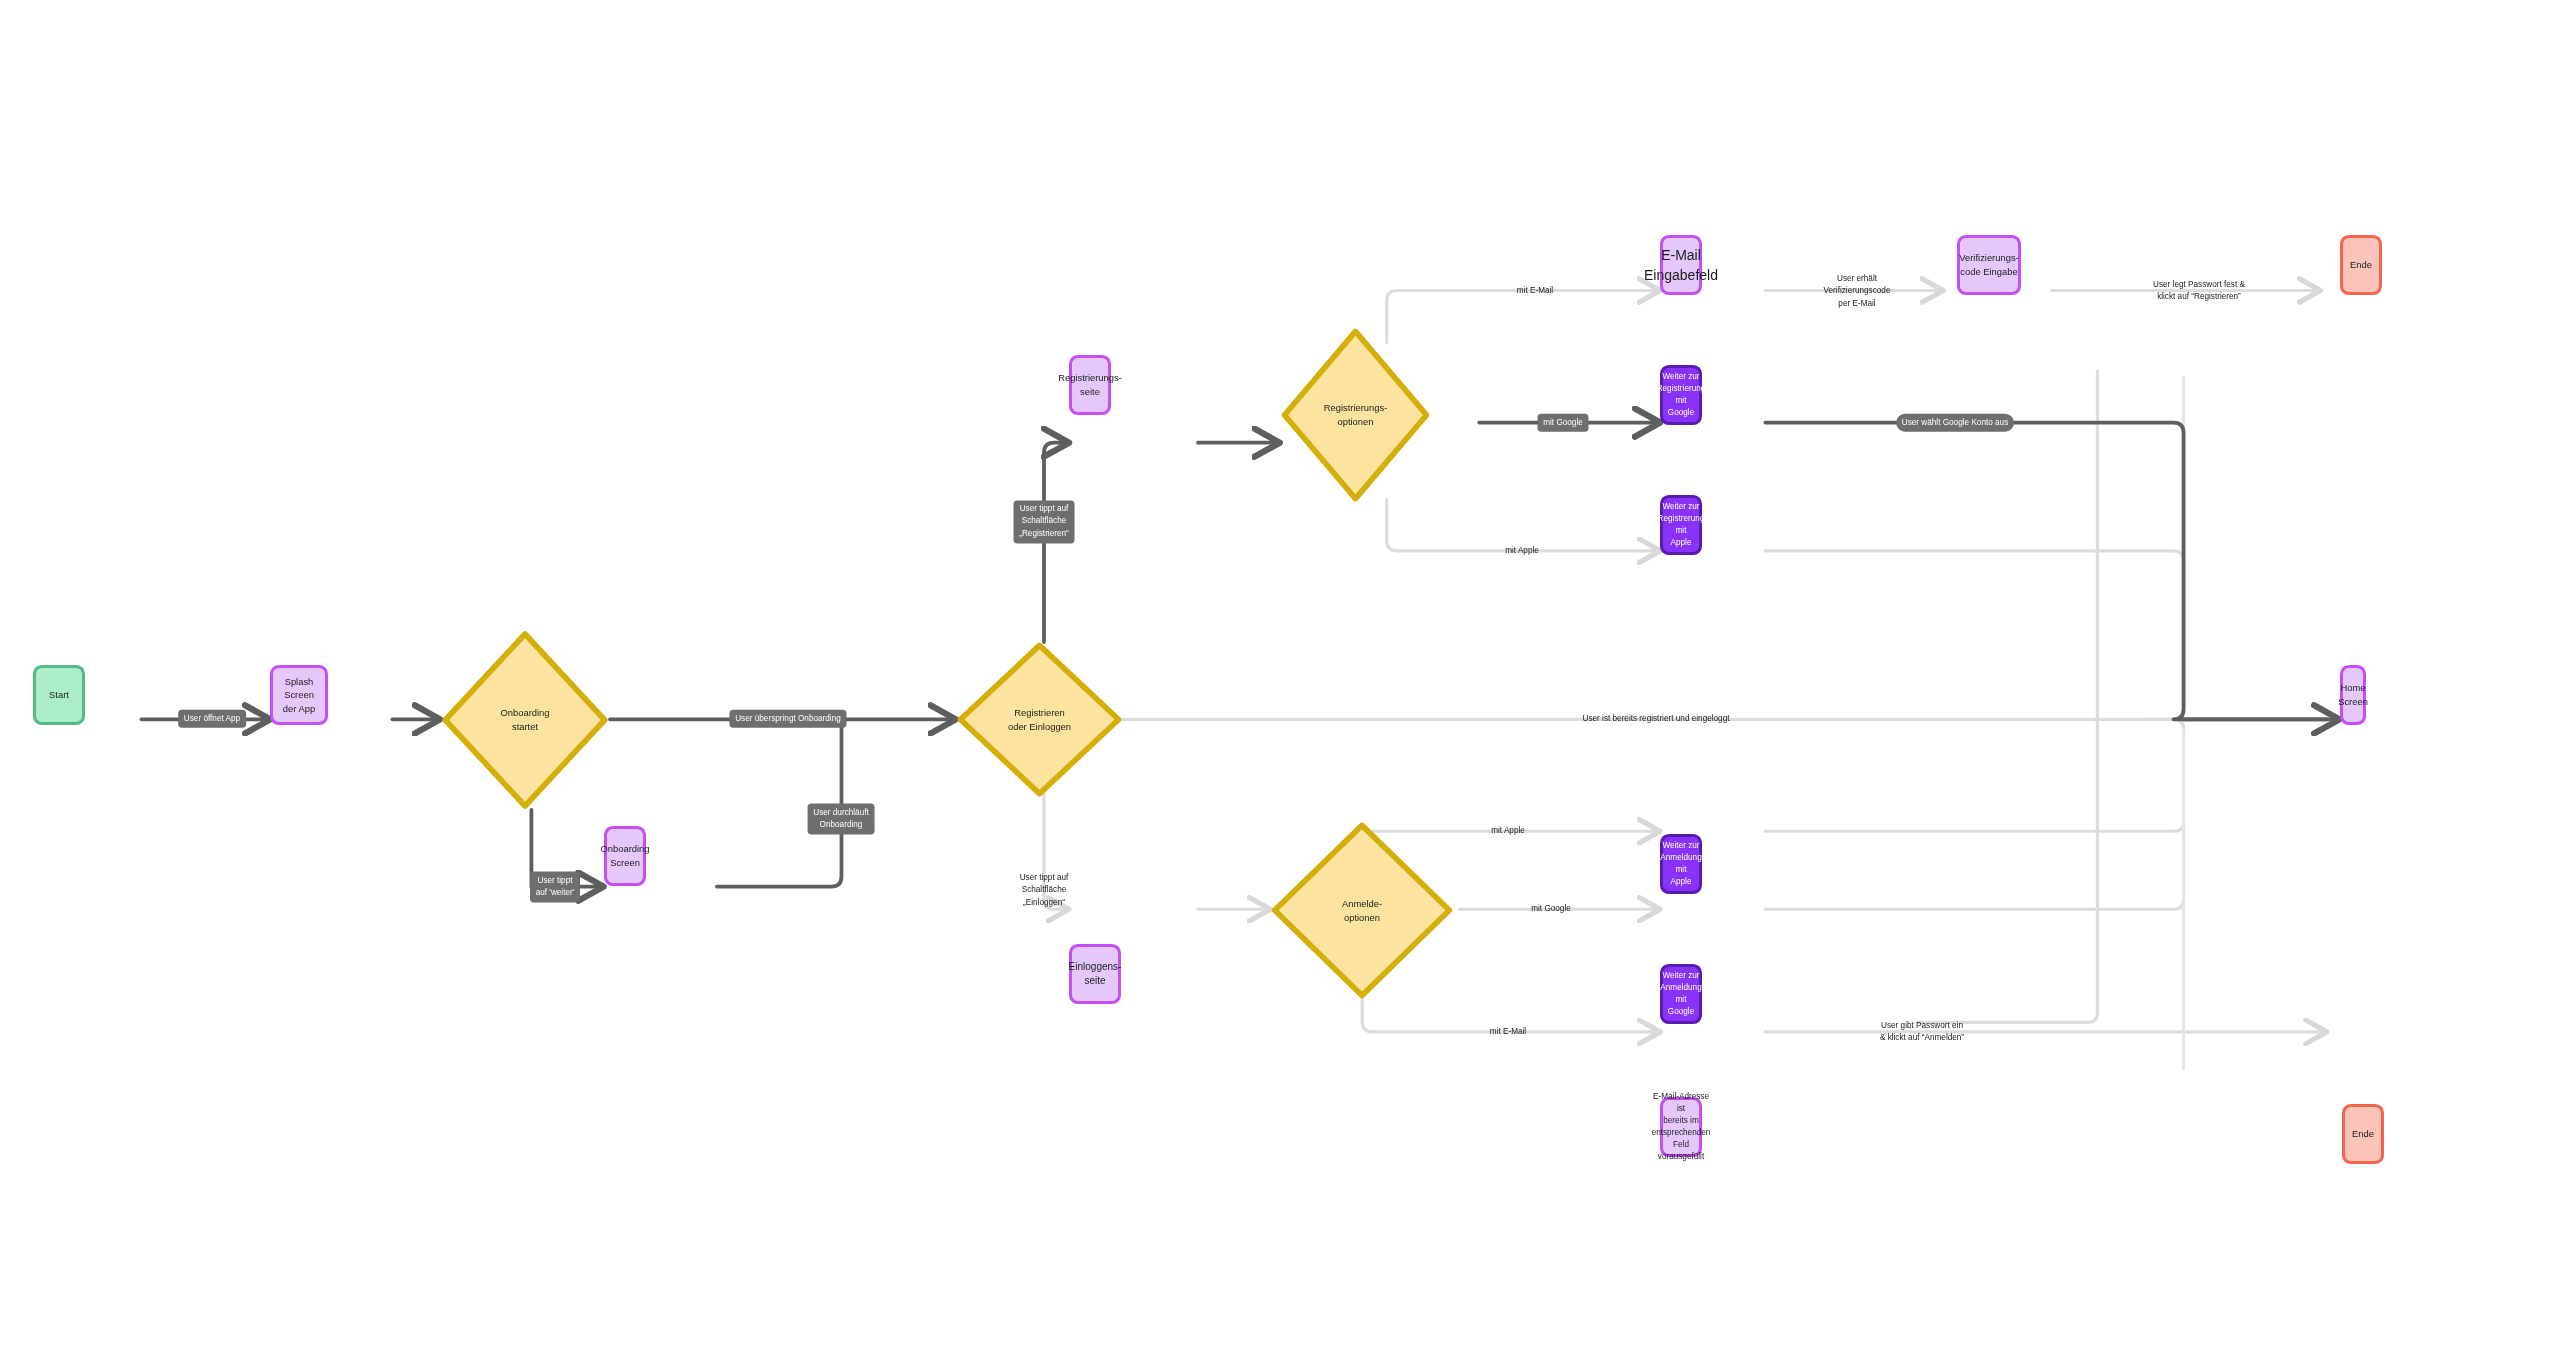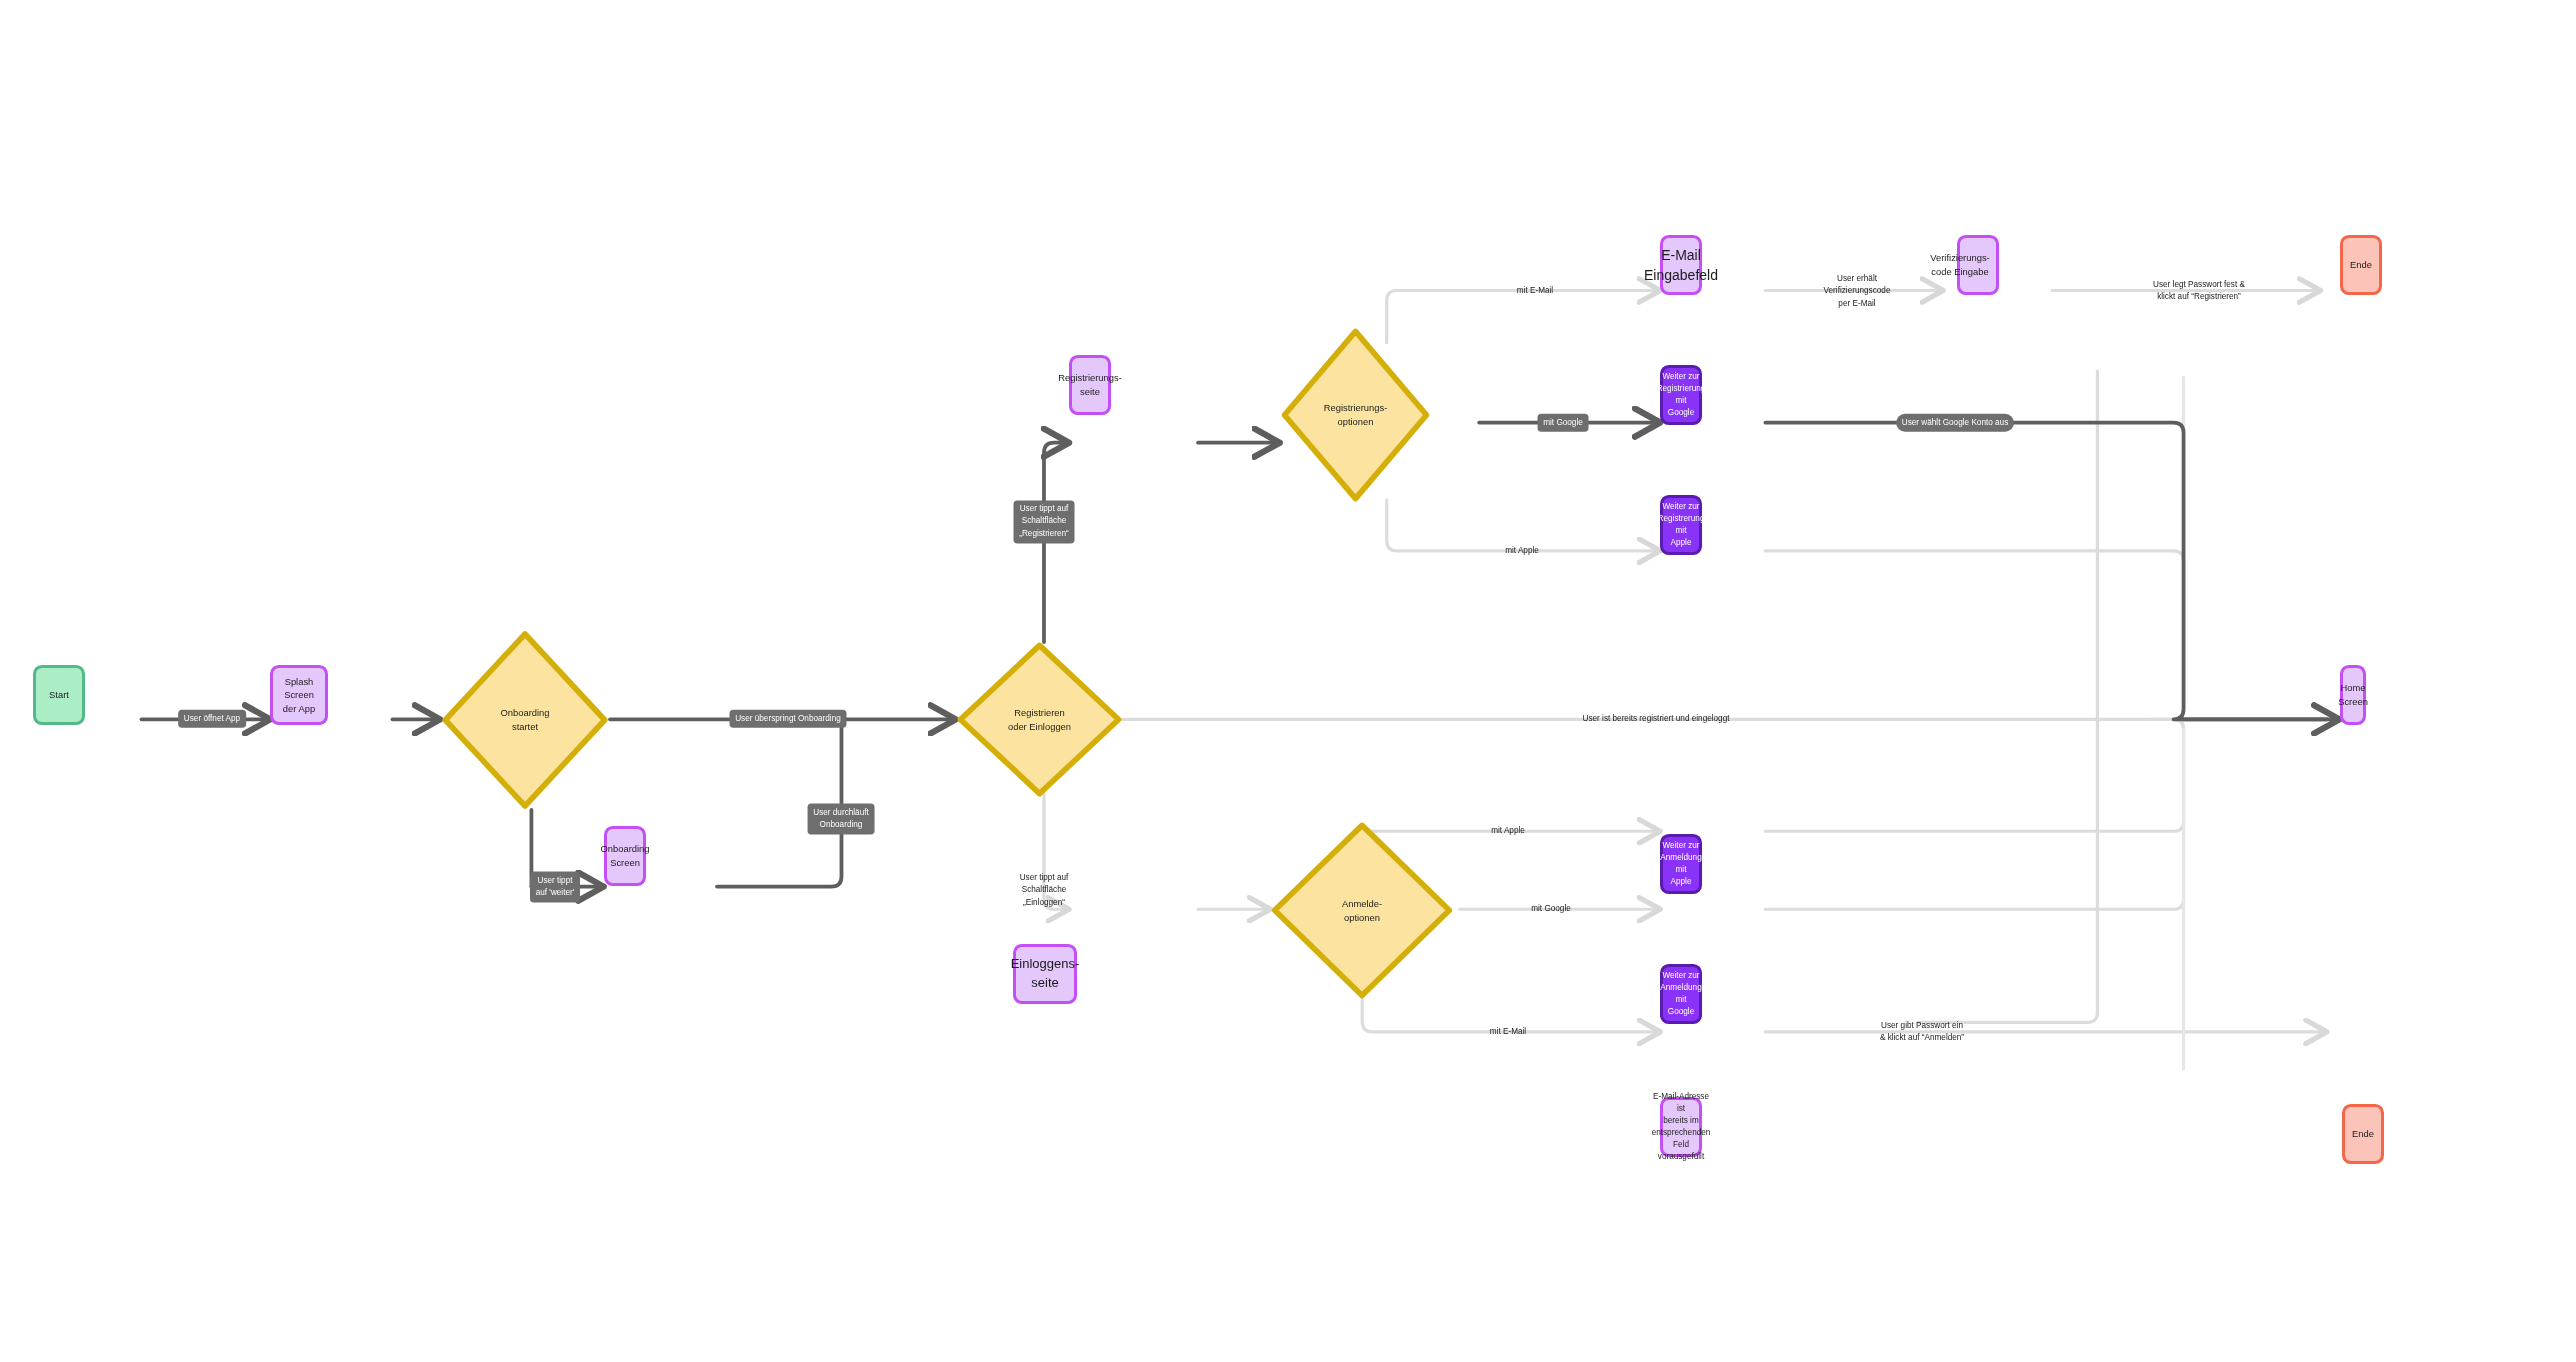--- a/index.html
+++ b/index.html
@@ -200,21 +200,21 @@
 
   <div class="node node-screen" style="left:1069px;top:355px;width:42px;height:60px;font-size:9.4px;">
     <span>Registrierungs-
 seite</span>
   </div>
 
   <div class="node node-screen" style="left:1660px;top:235px;width:42px;height:60px;font-size:14px;">
     <span>E-Mail Eingabefeld</span>
   </div>
 
-  <div class="node node-screen" style="left:1957px;top:235px;width:42px;height:60px;font-size:9.4px;justify-content:flex-end;">
+  <div class="node node-screen" style="left:1957px;top:235px;width:64px;height:60px;font-size:9.4px;">
     <span>Verifizierungs-
 code Eingabe</span>
   </div>
 
   <div class="node node-end" style="left:2340px;top:235px;width:42px;height:60px;font-size:9.4px;">
     <span>Ende</span>
   </div>
 
   <div class="node node-action" style="left:1660px;top:365px;width:42px;height:60px;font-size:8.2px;">
     <span>Weiter zur
@@ -225,21 +225,21 @@
   <div class="node node-action" style="left:1660px;top:495px;width:42px;height:60px;font-size:8.2px;">
     <span>Weiter zur
 Registrerung mit
 Apple</span>
   </div>
 
   <div class="node node-screen" style="left:2340px;top:665px;width:26px;height:60px;font-size:9.4px;">
     <span>Home Screen</span>
   </div>
 
-  <div class="node node-screen" style="left:1013px;top:944px;width:64px;height:60px;font-size:13px;">
+  <div class="node node-screen" style="left:1069px;top:944px;width:52px;height:60px;font-size:10px;">
     <span>Einloggens-
 seite</span>
   </div>
 
   <div class="node node-action" style="left:1660px;top:834px;width:42px;height:60px;font-size:8.2px;">
     <span>Weiter zur
 Anmeldung mit
 Apple</span>
   </div>
 

